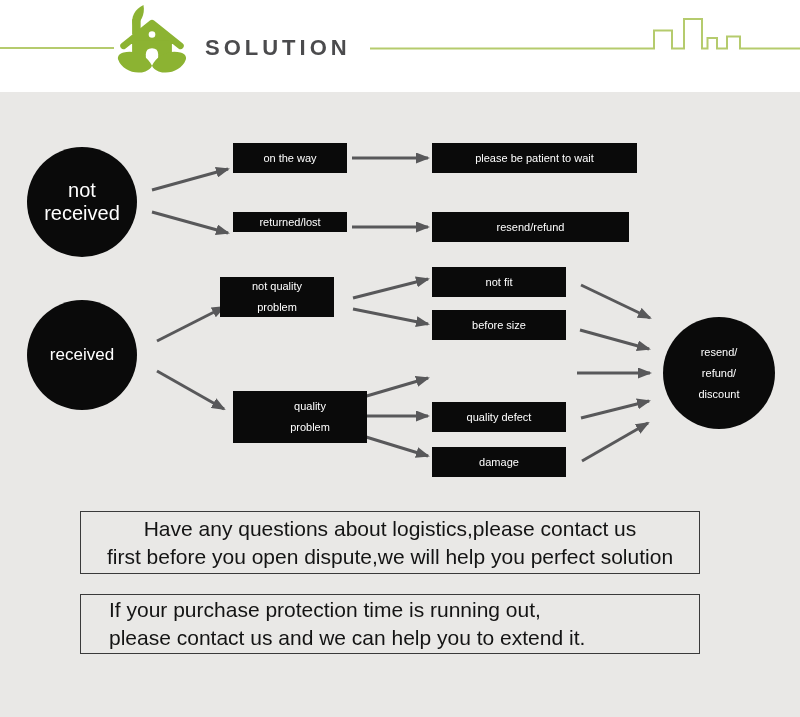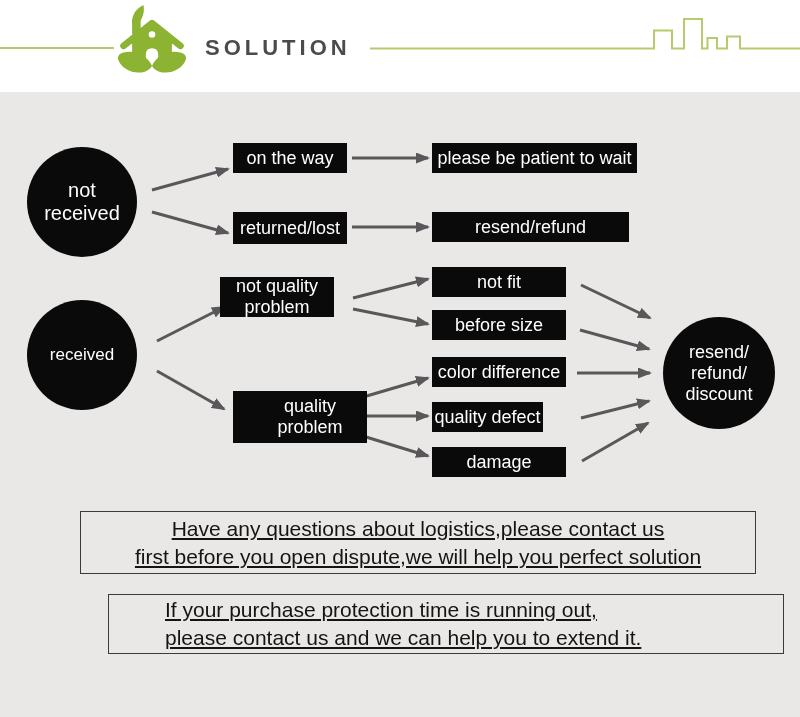--- a/index.html
+++ b/index.html
@@ -11,44 +11,44 @@
   .logo{position:absolute;left:116px;top:4px;width:72px;height:78px;}
   .title{position:absolute;left:205px;top:37px;font-size:22px;font-weight:700;
          letter-spacing:4px;color:#4b4b4d;line-height:22px;}
   .skyline{position:absolute;left:370px;top:0;width:430px;height:90px;}
 
   
   .panel{position:absolute;left:0;top:92px;width:800px;height:625px;background:#e9e8e6;}
   .arrows{position:absolute;left:0;top:0;}
 
   .node{position:absolute;background:#0a0a0a;color:#ffffff;display:flex;align-items:center;
-        justify-content:center;text-align:center;white-space:pre-line;font-size:18px;line-height:20px;}
+        justify-content:center;text-align:center;white-space:pre-line;font-size:11px;line-height:20px;}
   .circle{border-radius:50%;}
   .n-notrec{left:27px;top:55px;width:110px;height:110px;font-size:20px;line-height:23px;}
   .n-rec{left:27px;top:208px;width:110px;height:110px;font-size:17px;}
   .n-end{left:663px;top:225px;width:112px;height:112px;line-height:21px;}
 
   .b-ontheway{left:233px;top:51px;width:114px;height:30px;}
-  .b-returned{left:233px;top:120px;width:114px;height:32px;}
+  .b-returned{left:233px;top:120px;width:114px;height:20px;}
   .b-notq{left:220px;top:185px;width:114px;height:40px;line-height:21px;}
   .b-q{left:233px;top:299px;width:114px;height:52px;line-height:21px;padding-left:20px;}
 
   .r-wait{left:432px;top:51px;width:205px;height:30px;}
   .r-resend{left:432px;top:120px;width:197px;height:30px;}
   .s1{left:432px;top:175px;width:134px;height:30px;}
   .s2{left:432px;top:218px;width:134px;height:30px;}
   .s3{left:432px;top:265px;width:134px;height:30px;}
-  .s4{left:432px;top:310px;width:111px;height:30px;}
+  .s4{left:432px;top:310px;width:134px;height:30px;}
   .s5{left:432px;top:355px;width:134px;height:30px;}
 
-  .note{position:absolute;left:80px;width:676px;box-sizing:border-box;border:1.5px solid #3a3a3a;
+  .note{position:absolute;left:80px;width:620px;box-sizing:border-box;border:1.5px solid #3a3a3a;
         color:#141414;font-size:21px;line-height:28px;white-space:pre-line;display:flex;
-        align-items:center;justify-content:center;text-decoration:underline;}
+        align-items:center;justify-content:center;}
   .note1{top:419px;height:63px;text-align:center;}
-  .note2{top:502px;height:60px;justify-content:flex-start;text-align:left;padding-left:56px;margin-left:28px;}
+  .note2{top:502px;height:60px;justify-content:flex-start;text-align:left;padding-left:28px;}
 </style>
 </head>
 <body>
 
 <div class="page">
 
   <div class="hline-left"></div>
 
   <svg class="logo" viewBox="0 0 76 82">
     <g fill="#8cb332">
@@ -110,21 +110,20 @@
     <div class="node b-returned">returned/lost</div>
     <div class="node b-notq">not quality
 problem</div>
     <div class="node b-q">quality
 problem</div>
 
     <div class="node r-wait">please be patient to wait</div>
     <div class="node r-resend">resend/refund</div>
     <div class="node s1">not fit</div>
     <div class="node s2">before size</div>
-    <div class="node s3">color difference</div>
     <div class="node s4">quality defect</div>
     <div class="node s5">damage</div>
 
     <div class="note note1">Have any questions about logistics,please contact us
 first before you open dispute,we will help you perfect solution</div>
     <div class="note note2">If your purchase protection time is running out,
 please contact us and we can help you to extend it.</div>
   </div>
 </div>
 

